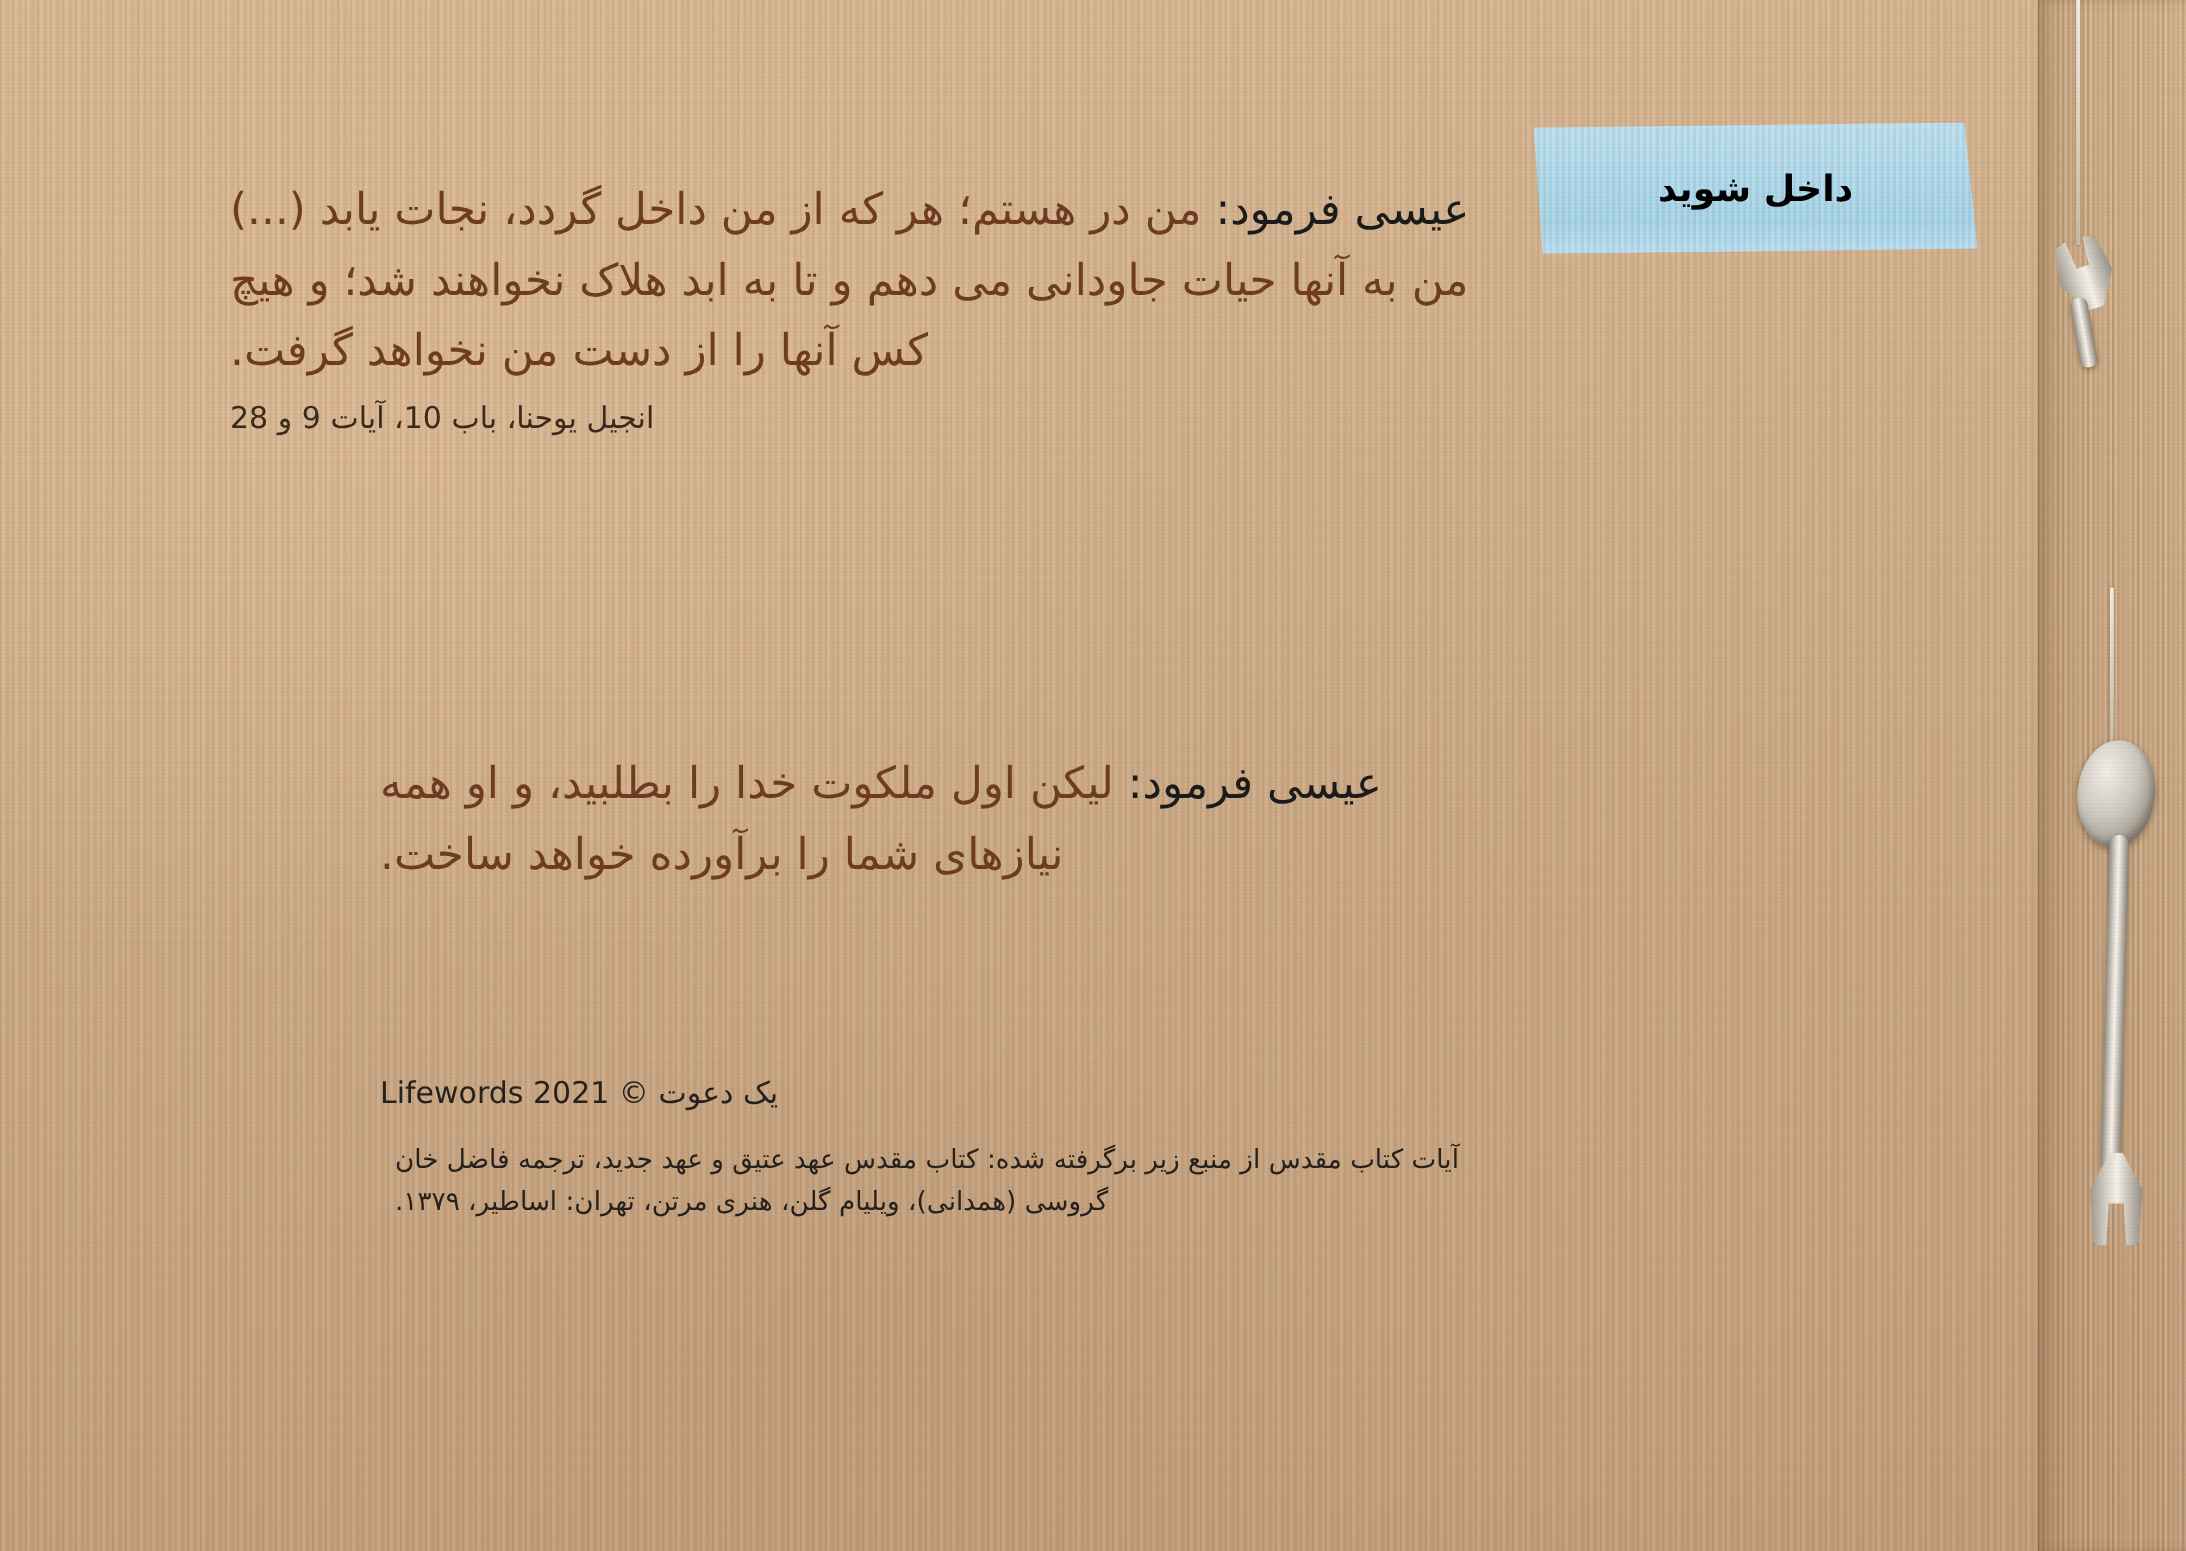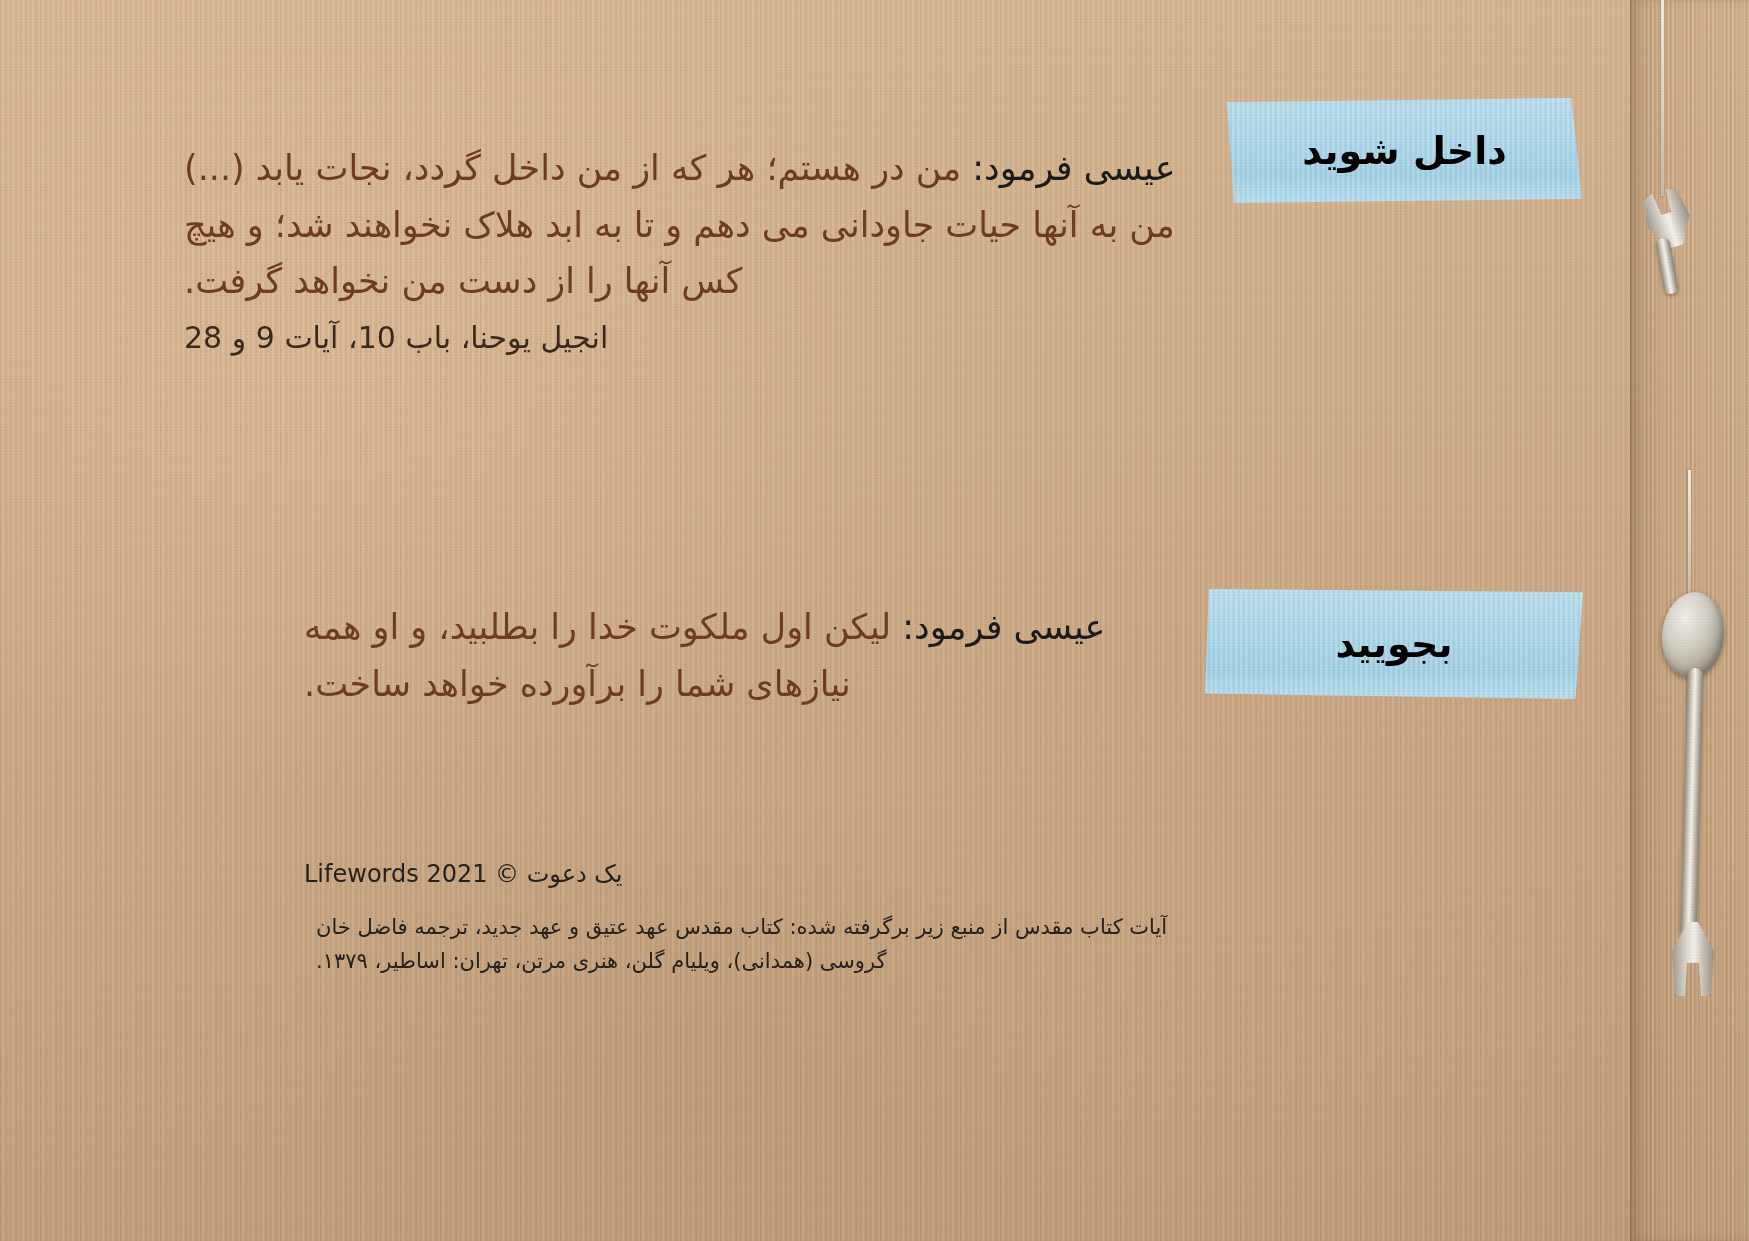--- a/index.html
+++ b/index.html
@@ -84,21 +84,21 @@
     background-image: repeating-linear-gradient(90deg,
       rgba(255, 255, 255, 0.18) 0px,
       rgba(255, 255, 255, 0.18) 2px,
       rgba(140, 185, 205, 0.12) 3px,
       rgba(140, 185, 205, 0.12) 5px);
     pointer-events: none;
   }
   .tape-text {
     position: relative;
     z-index: 2;
-    font-size: 38px;
+    font-size: 29px;
     font-weight: bold;
     color: #000;
     letter-spacing: 0px;
     white-space: nowrap;
   }
 
   #tape-enter {
     left: 1227px;
     top: 98px;
     width: 355px;
@@ -122,21 +122,21 @@
   .verse-text {
     font-size: 35px;
     line-height: 1.62;
     color: #6e3c21;
     margin: 0;
   }
   .verse-text .lead {
     color: #1b1b1b;
   }
   .verse-ref {
-    font-size: 30px;
+    font-size: 24px;
     color: #3a2a1d;
     margin-top: 10px;
   }
 
   #verse-1 {
     right: 565px;
     top: 140px;
     width: 1000px;
   }
   #verse-2 {
@@ -234,23 +234,20 @@
 
   <div class="tape" id="tape-enter">
     <span class="tape-text">داخل شوید</span>
   </div>
 
   <div class="verse-block" id="verse-1">
     <p class="verse-text"><span class="lead">عیسی فرمود:</span><span> من در هستم؛ هر که از من داخل گردد، نجات یابد (...) من به آنها حیات جاودانی می دهم و تا به ابد هلاک نخواهند شد؛ و هیچ کس آنها را از دست من نخواهد گرفت.</span></p>
     <div class="verse-ref">انجیل یوحنا، باب 10، آیات 9 و 28</div>
   </div>
 
-  <div class="tape" id="tape-seek">
-    <span class="tape-text">بجویید</span>
-  </div>
 
   <div class="verse-block" id="verse-2">
     <p class="verse-text"><span class="lead">عیسی فرمود:</span><span> لیکن اول ملکوت خدا را بطلبید، و او همه نیازهای شما را برآورده خواهد ساخت.</span></p>
   </div>
 
   <div id="footer">
     <p id="copyright">یک دعوت © 2021 Lifewords</p>
     <p id="source-note">آیات کتاب مقدس از منبع زیر برگرفته شده: کتاب مقدس عهد عتیق و عهد جدید، ترجمه فاضل خان گروسی (همدانی)، ویلیام گلن، هنری مرتن، تهران: اساطیر، ۱۳۷۹.</p>
   </div>
 

